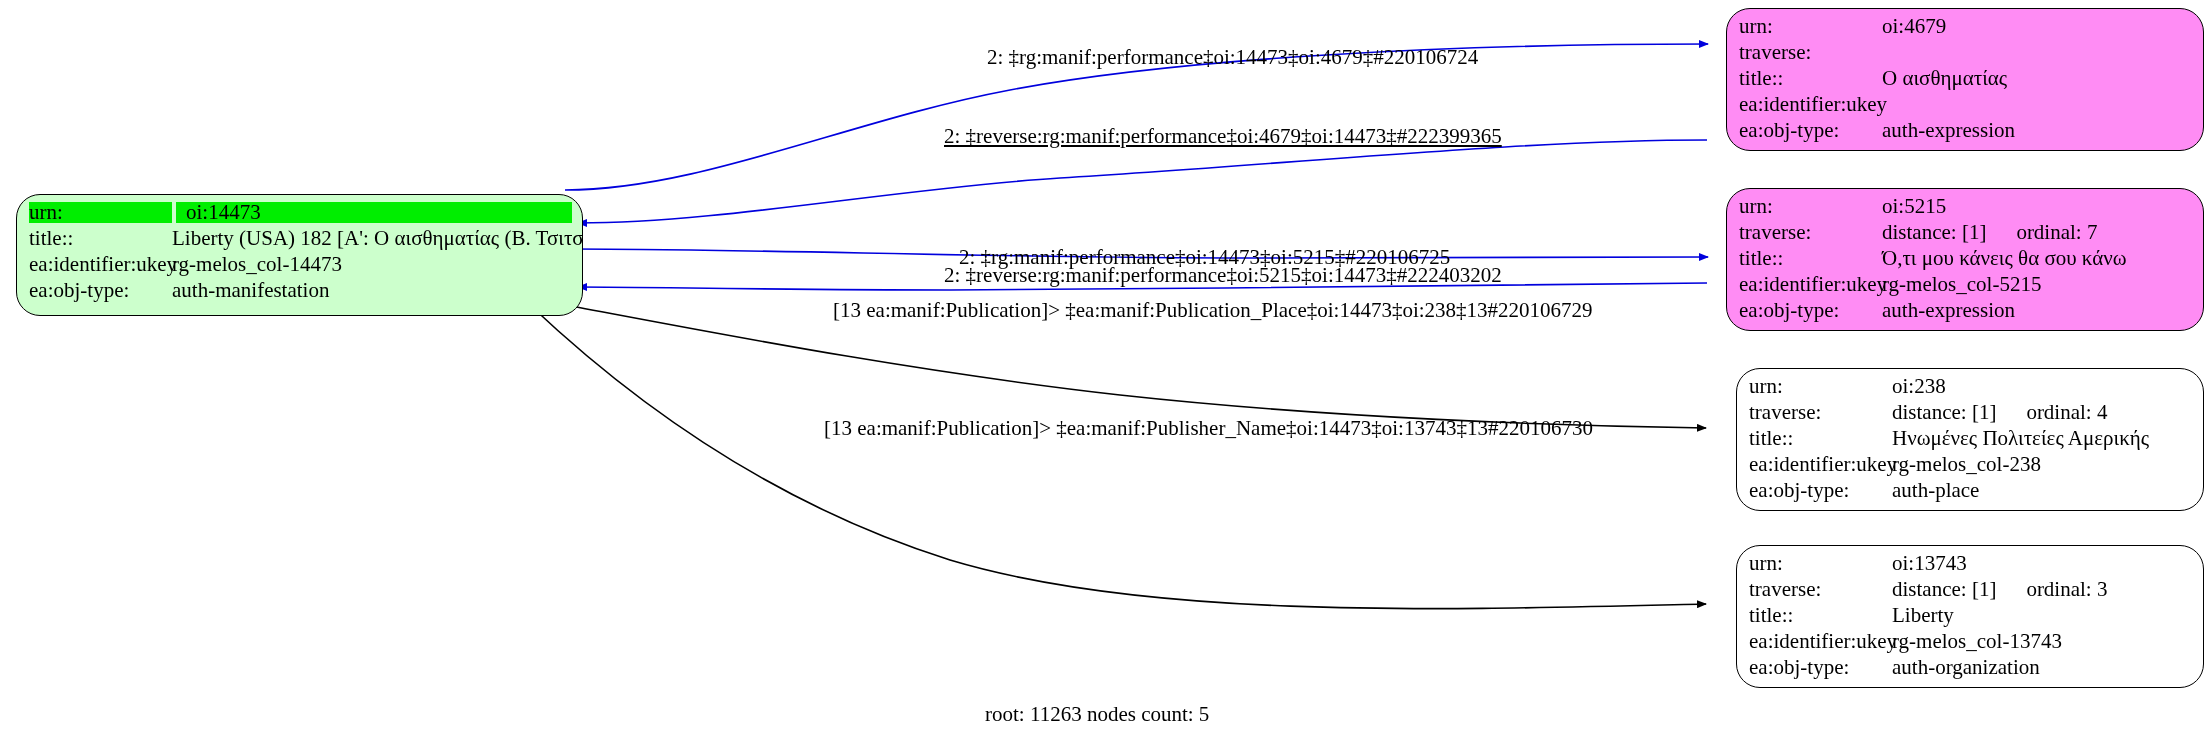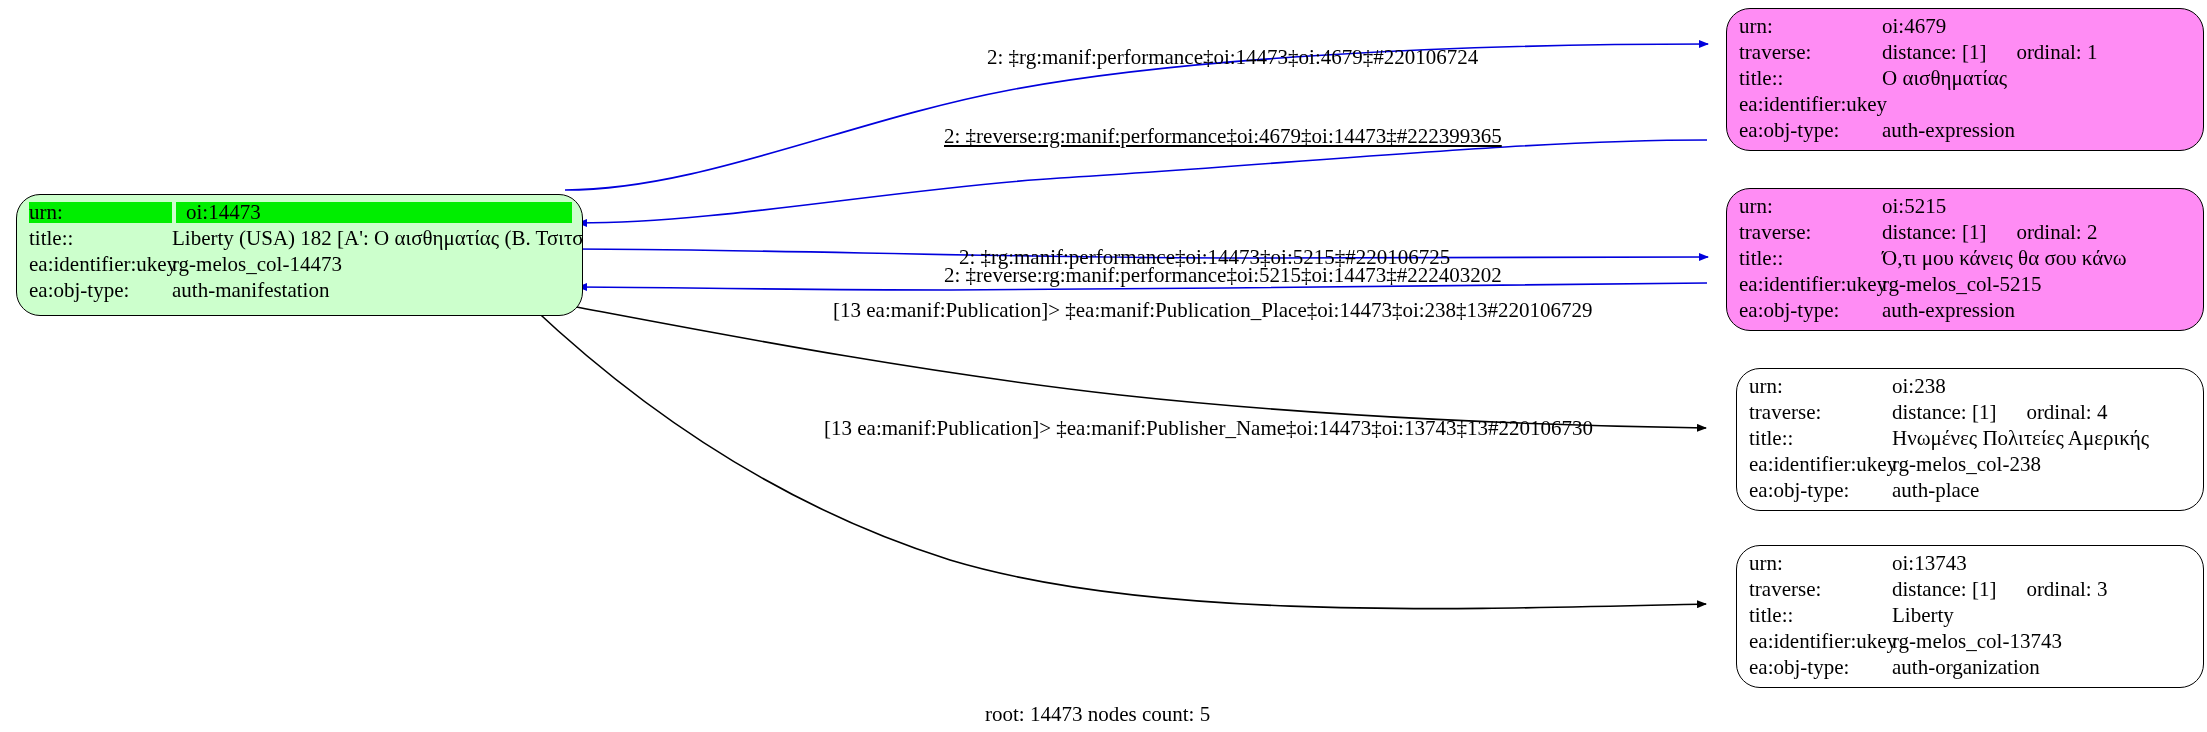--- a/index.html
+++ b/index.html
@@ -147,21 +147,20 @@
     </div>
   </div>
 
   <div class="node expr" style="left:1718px; top:8px; width:478px; height:143px;">
     <div class="node-row">
       <span class="k">urn:</span>
       <span class="v">oi:4679</span>
     </div>
     <div class="node-row">
       <span class="k">traverse:</span>
-      <span class="v"><span>distance: [1]</span><span class="ord">ordinal: 1</span></span>
     </div>
     <div class="node-row">
       <span class="k">title::</span>
       <span class="v">Ο αισθηματίας</span>
     </div>
     <div class="node-row">
       <span class="k">ea:identifier:ukey</span>
     </div>
     <div class="node-row">
       <span class="k">ea:obj-type:</span>
@@ -169,21 +168,21 @@
     </div>
   </div>
 
   <div class="node expr" style="left:1718px; top:188px; width:478px; height:143px;">
     <div class="node-row">
       <span class="k">urn:</span>
       <span class="v">oi:5215</span>
     </div>
     <div class="node-row">
       <span class="k">traverse:</span>
-      <span class="v"><span>distance: [1]</span><span class="ord">ordinal: 2</span></span>
+      <span class="v"><span>distance: [1]</span><span class="ord">ordinal: 7</span></span>
     </div>
     <div class="node-row">
       <span class="k">title::</span>
       <span class="v">Ό,τι μου κάνεις θα σου κάνω</span>
     </div>
     <div class="node-row">
       <span class="k">ea:identifier:ukey</span>
       <span class="v">rg-melos_col-5215</span>
     </div>
     <div class="node-row">
@@ -243,15 +242,15 @@
   <div class="edge-label" style="left:944px; top:126px;text-decoration:underline;">2: ‡reverse:rg:manif:performance‡oi:4679‡oi:14473‡#222399365</div>
 
   <div class="edge-label" style="left:959px; top:239px;margin-top:8px;">2: ‡rg:manif:performance‡oi:14473‡oi:5215‡#220106725</div>
 
   <div class="edge-label" style="left:944px; top:265px;">2: ‡reverse:rg:manif:performance‡oi:5215‡oi:14473‡#222403202</div>
 
   <div class="edge-label" style="left:833px; top:300px;">[13 ea:manif:Publication]&gt; ‡ea:manif:Publication_Place‡oi:14473‡oi:238‡13#220106729</div>
 
   <div class="edge-label" style="left:824px; top:418px;">[13 ea:manif:Publication]&gt; ‡ea:manif:Publisher_Name‡oi:14473‡oi:13743‡13#220106730</div>
 
-  <div class="graph-caption" style="left:985px; top:702px;">root: 14473 nodes count: 5</div>
+  <div class="graph-caption" style="left:985px; top:702px;">root: 11263 nodes count: 5</div>
 
 </div>
 
 </body></html>

